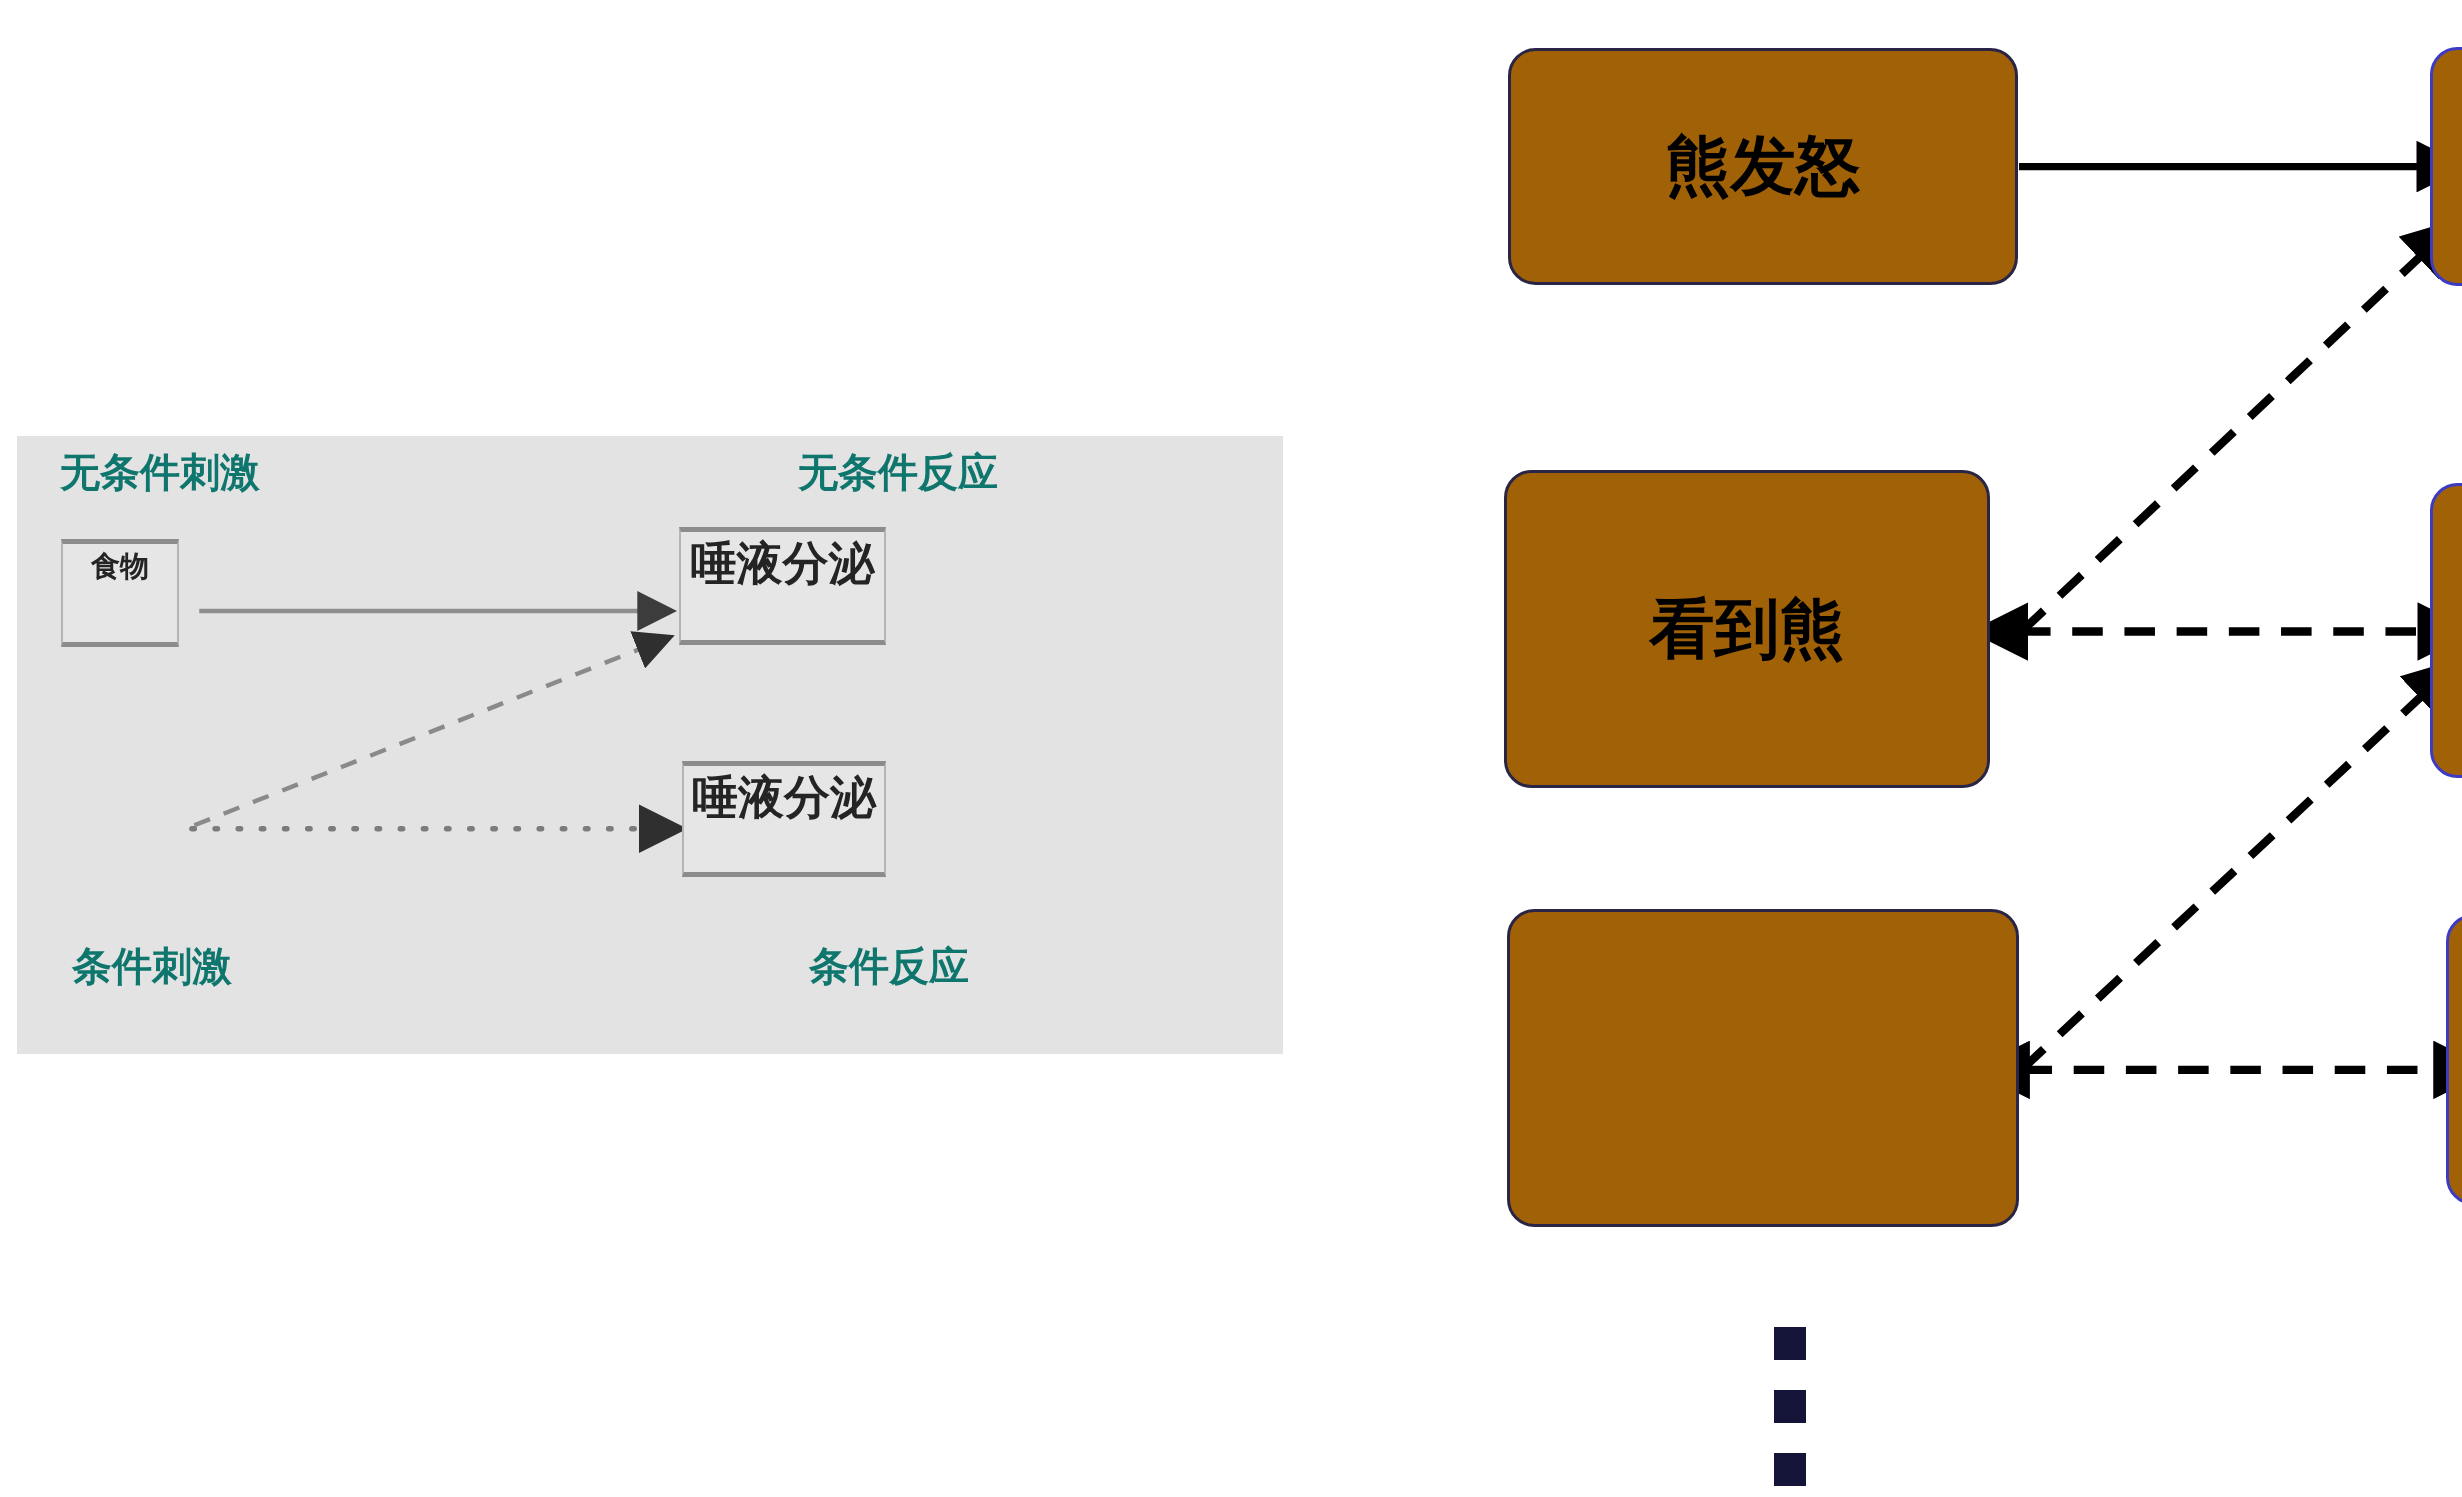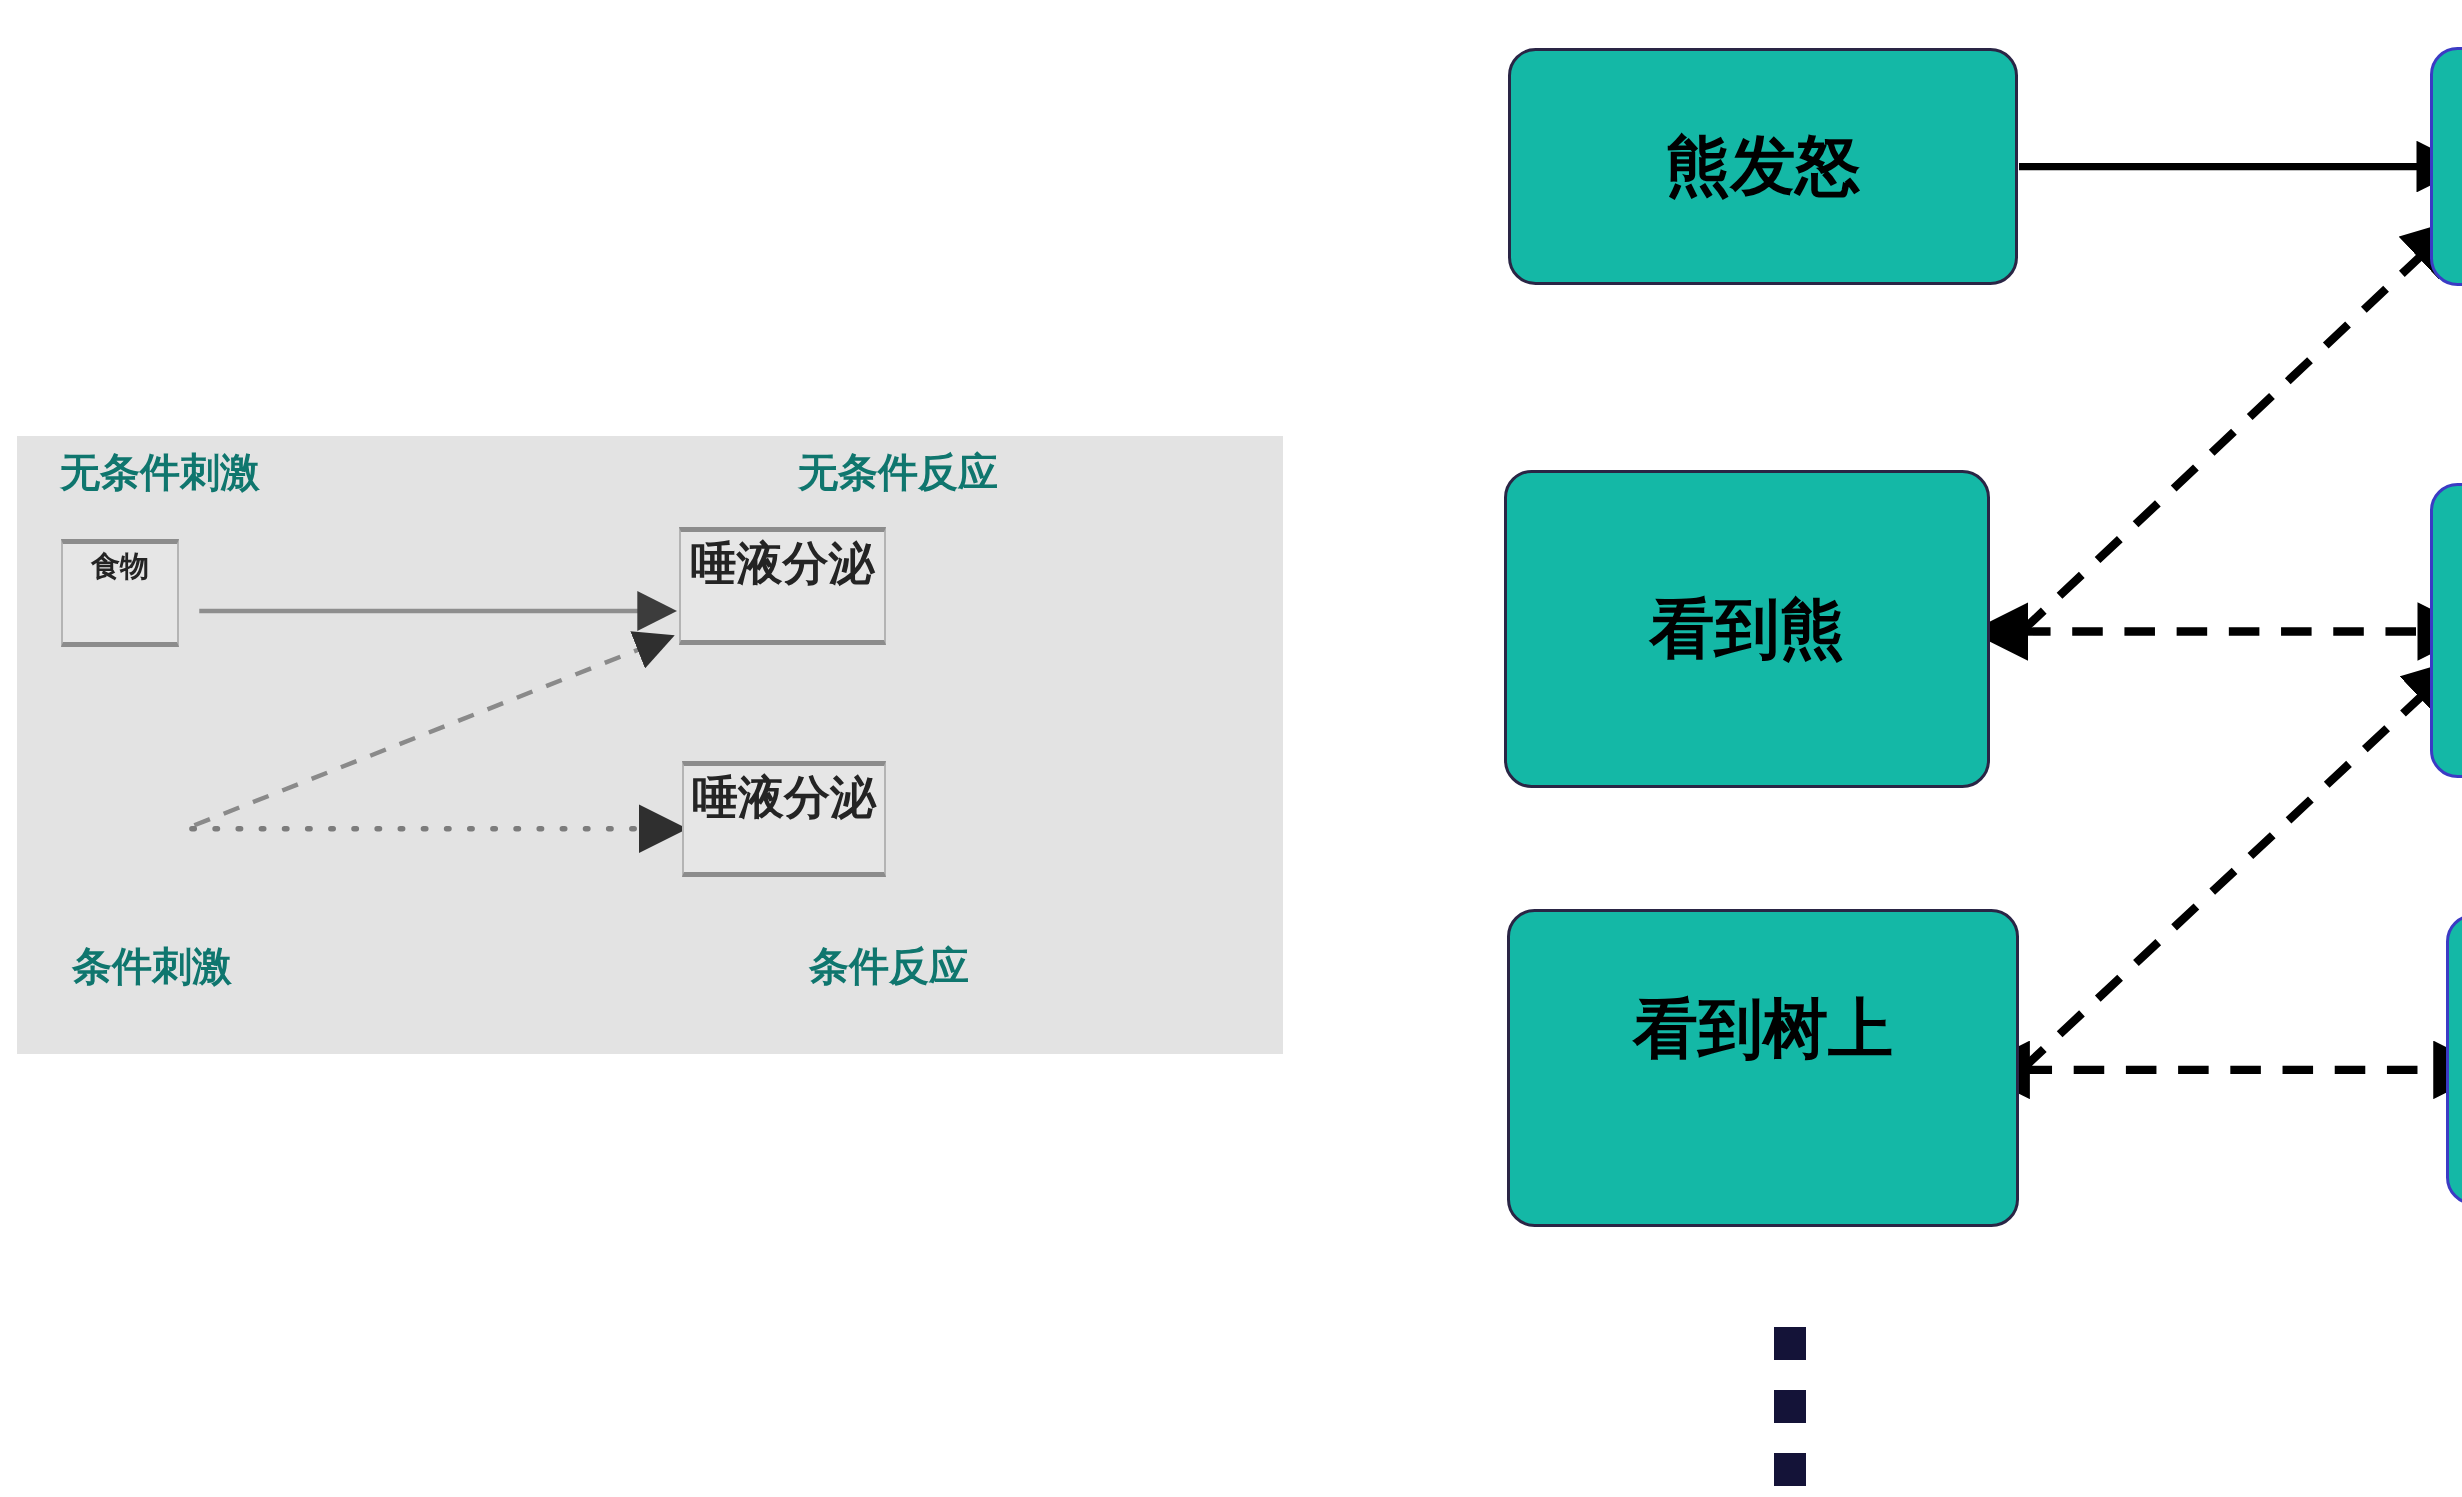--- a/index.html
+++ b/index.html
@@ -41,21 +41,21 @@
   #pv-box-saliva-2 {left:665px;top:325px; width:204px;height:116px;}
 
   
   #pavlov-svg{position:absolute;left:0;top:0;width:1266px;height:618px;}
 
   
   #td-diagram{position:absolute;left:1428px;top:0;width:1878px;height:1498px;}
   #td-svg{position:absolute;left:0;top:0;width:1878px;height:1498px;}
 
   .node{
-    position:absolute;box-sizing:border-box;background:#14b8a6;
+    position:absolute;box-sizing:border-box;background:#a16207;
     border-radius:27.6px;display:flex;align-items:center;justify-content:center;
     text-align:center;
   }
   .node.dark {border:3.9px solid #2a2545;}
   .node.blue {border:3.9px solid #3b3bc4;}
   .node span{
     display:block;color:#000000;line-height:1.18;
   }
   .cjk  {font-family:"Liberation Sans","DejaVu Sans",sans-serif;font-weight:700;font-size:65px;}
 
@@ -139,21 +139,21 @@
     </svg>
 
     <div class="node dark" id="node-bear-angry">
       <span class="cjk">熊发怒</span>
     </div>
     <div class="node dark" id="node-see-bear">
       <span class="cjk">看到熊</span>
     </div>
     <div class="node dark" id="node-claw-tree">
       <span class="cjk">
-        <span>看到树上</span><br>
+        <br>
       </span>
     </div>
 
     <div class="node blue" id="node-reward">
       
     </div>
     <div class="node blue" id="node-vsprime">
       
     </div>
     <div class="node blue" id="node-vs">

